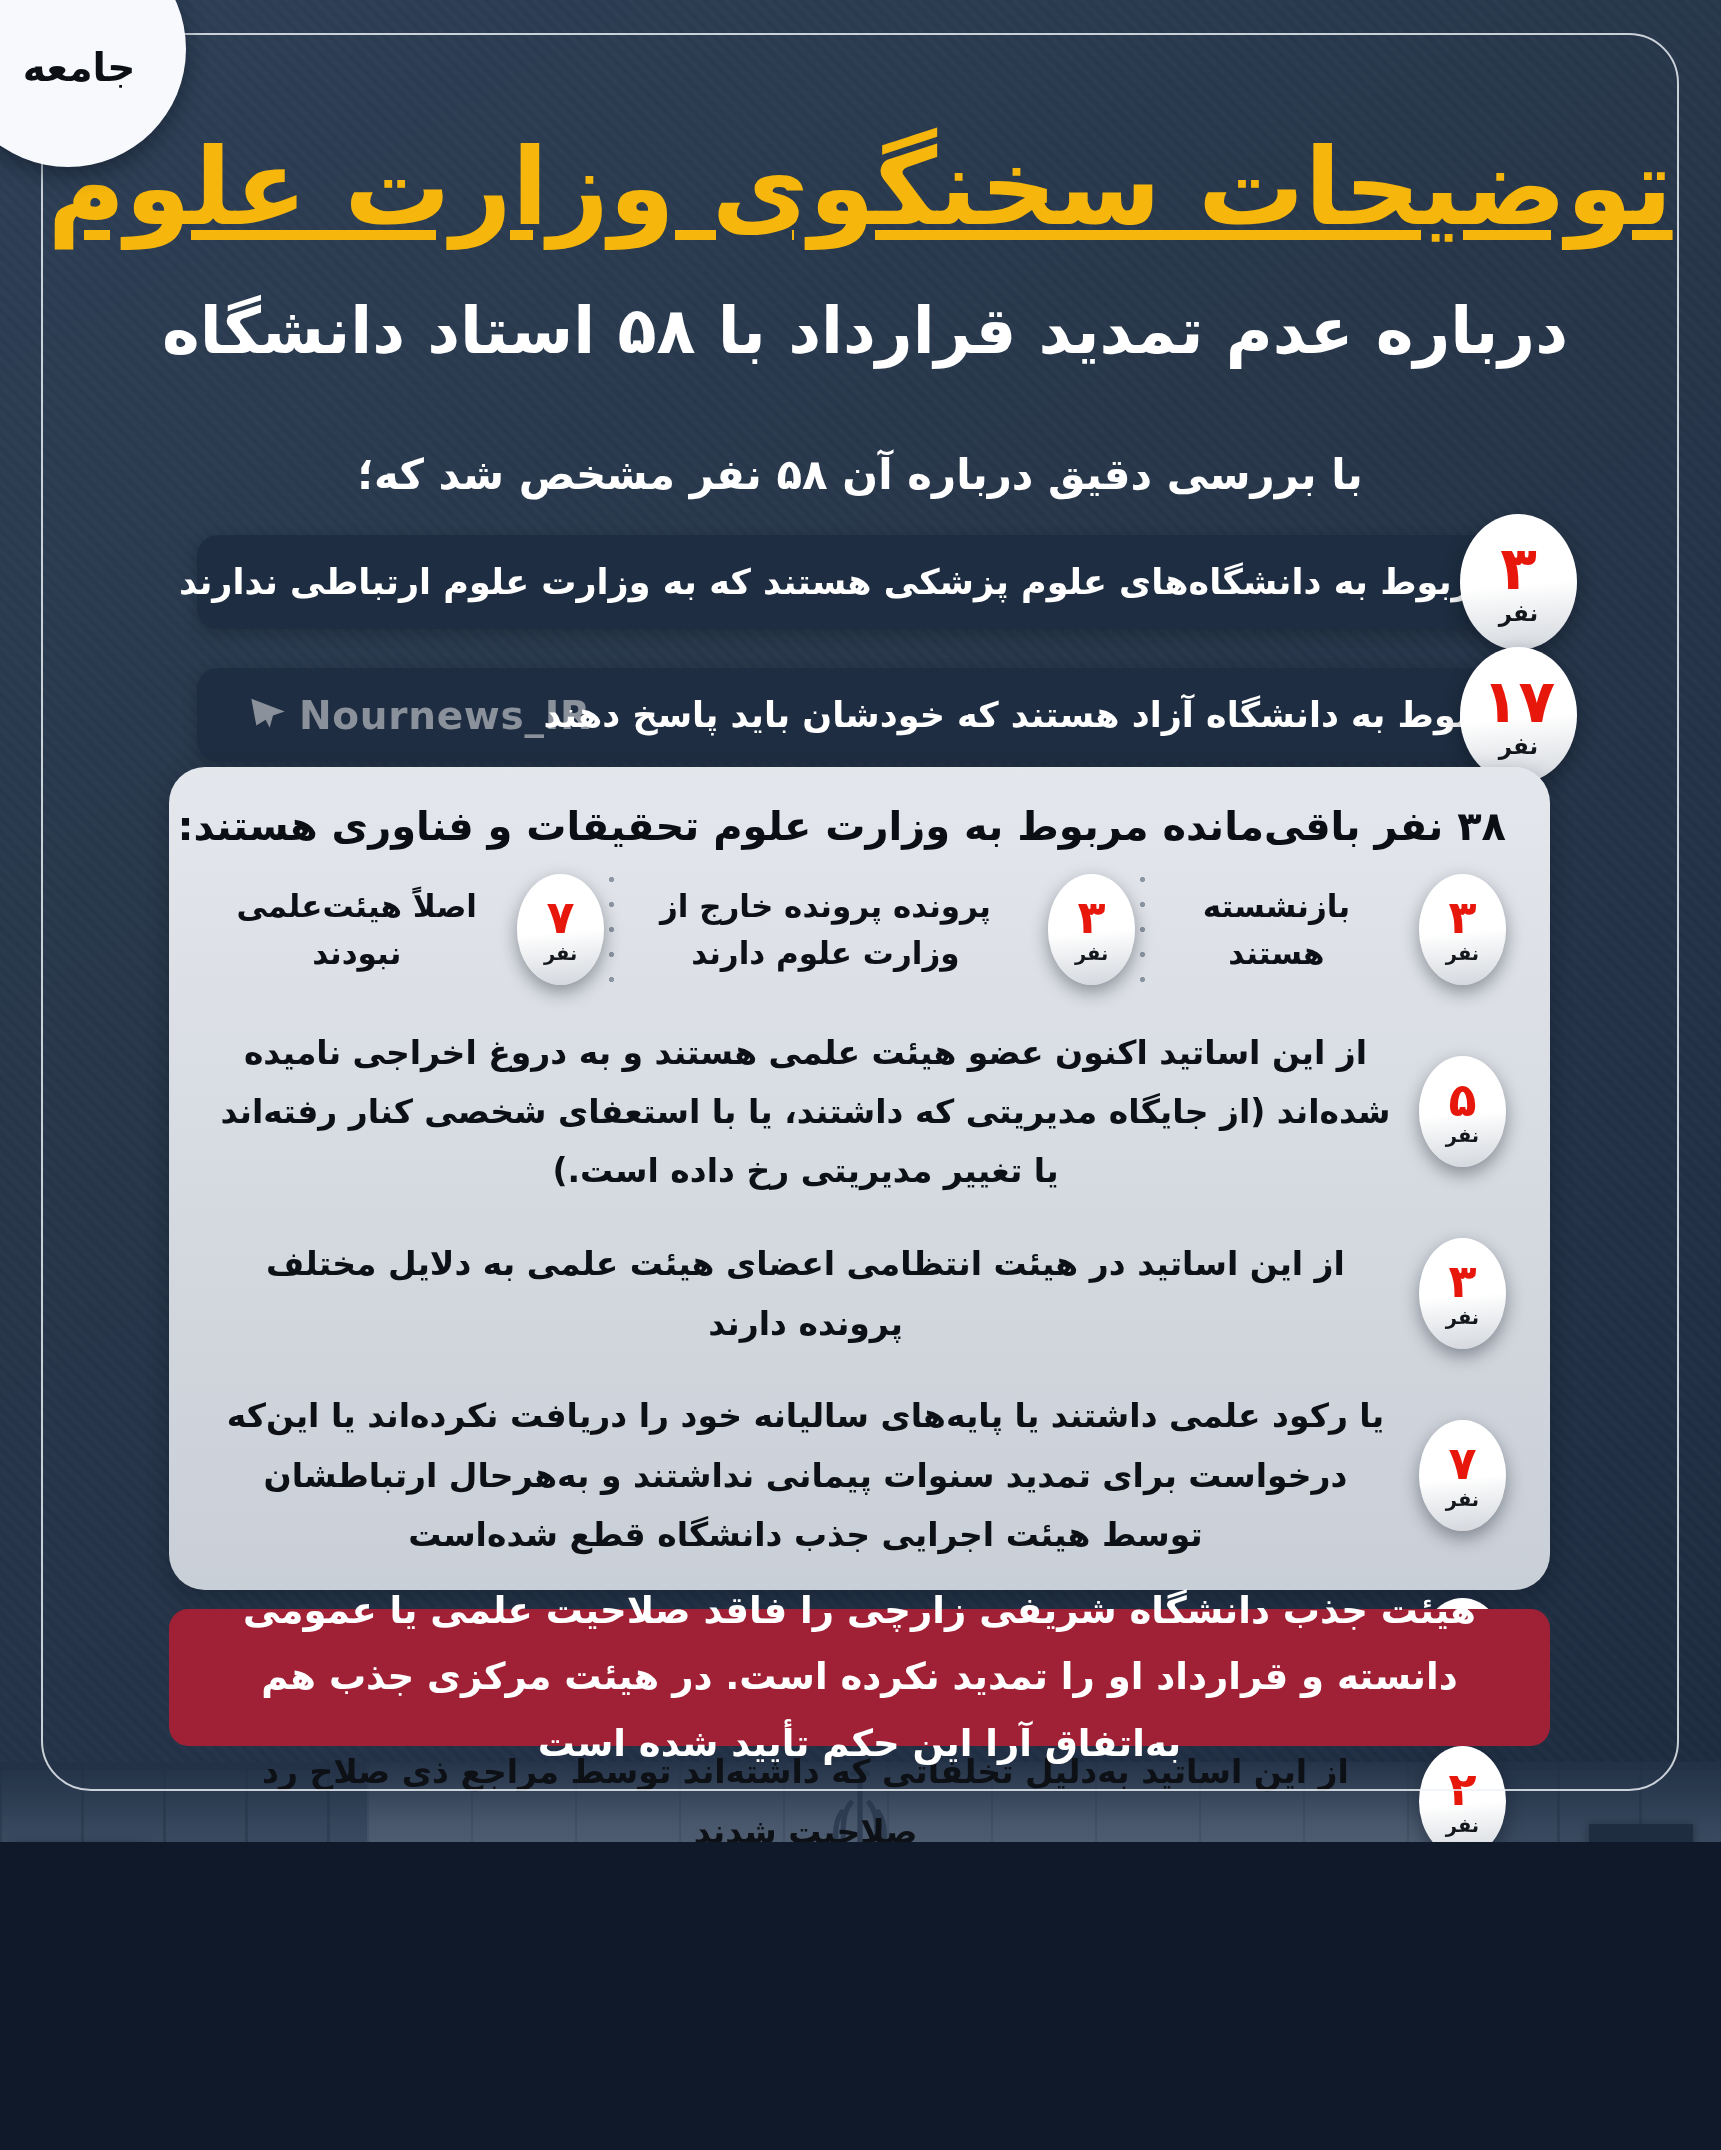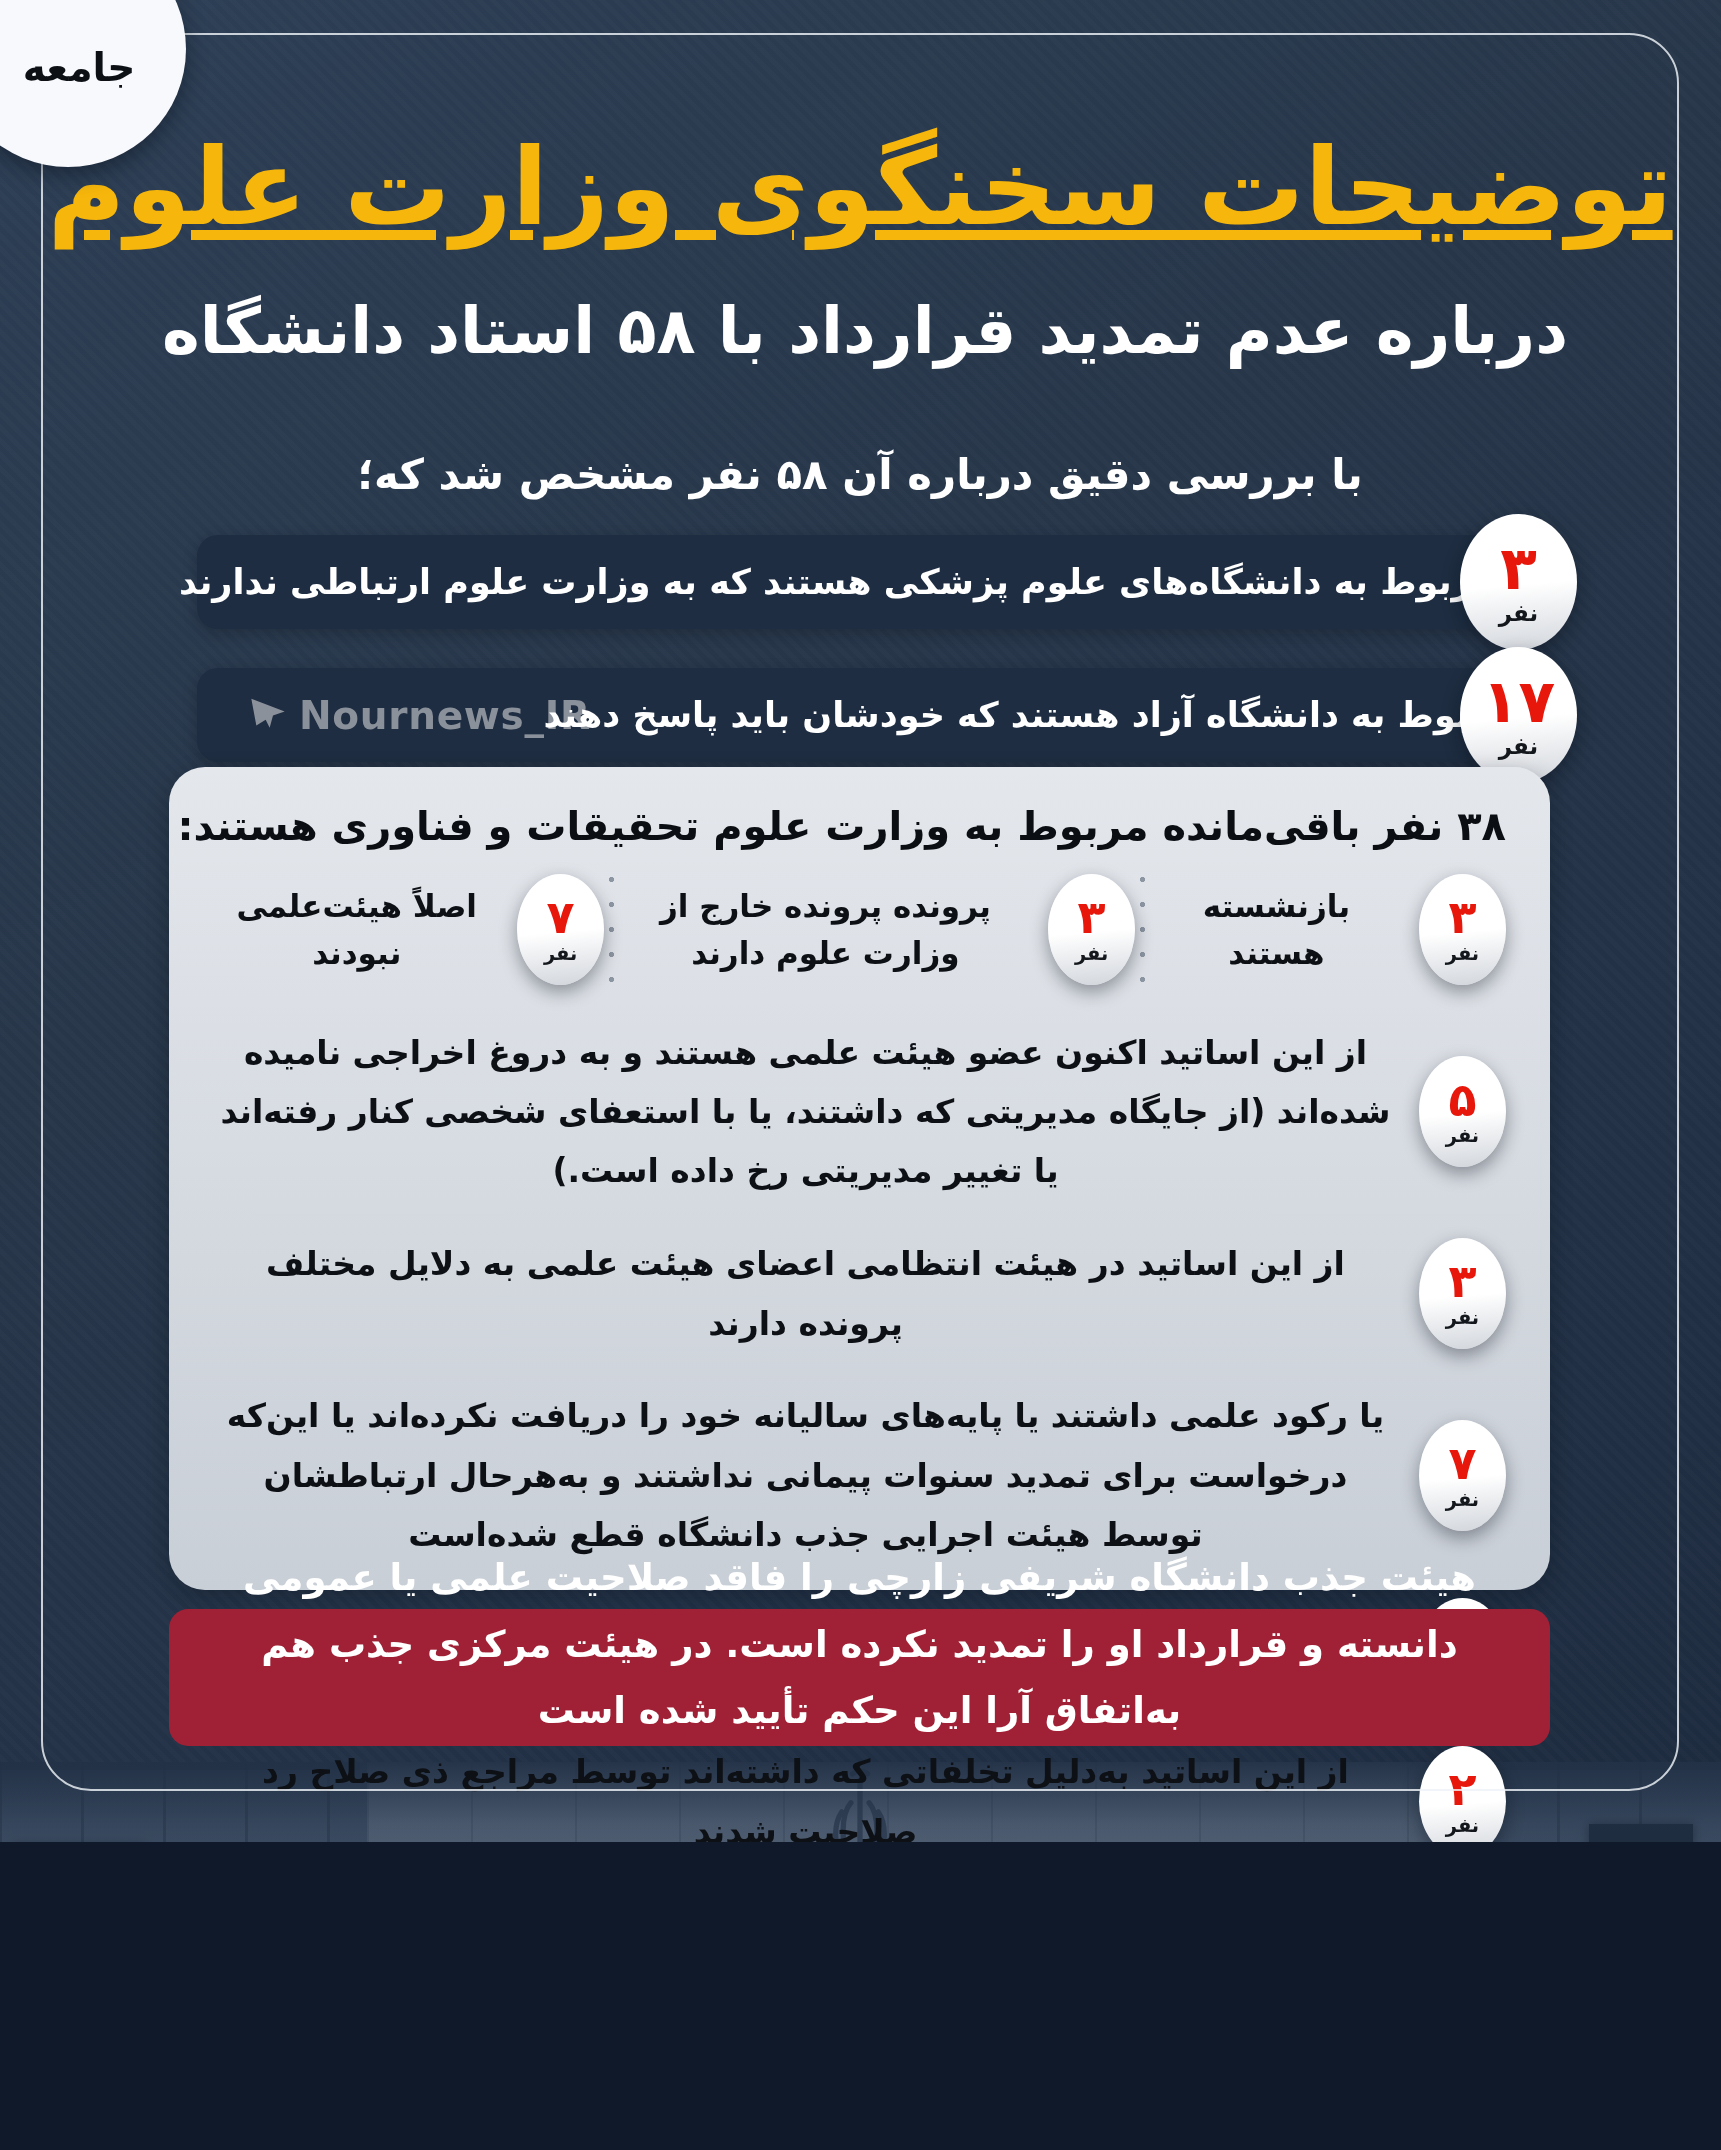--- a/index.html
+++ b/index.html
@@ -90,22 +90,22 @@
   .v-sep{width:7px;align-self:stretch;margin:0 4.2px;
     background-image:radial-gradient(circle,#8c95a2 2.4px,transparent 2.9px);
     background-size:7px 25px;background-repeat:repeat-y;background-position:center;}
   .h-sep{height:7px;margin:16.7px 12.5px;
     background-image:radial-gradient(circle,#8c95a2 2.4px,transparent 2.9px);
     background-size:26px 7px;background-repeat:repeat-x;background-position:center;}
   .gb-row{display:flex;align-items:center;gap:21px;}
   .gb-row .text{flex:1;text-align:center;color:#0d1015;font-size:33px;font-weight:600;line-height:1.8;}
   
   .red-box{position:absolute;left:170px;top:1609px;width:1381px;height:137px;z-index:3;
-    background:#A02136;border-radius:19.4px;display:flex;align-items:flex-end;justify-content:center;
-    padding:1px 62px;box-sizing:border-box;}
+    background:#A02136;border-radius:19.4px;display:flex;align-items:center;justify-content:center;
+    padding:12px 62px;box-sizing:border-box;}
   .red-box p{margin:0;color:#fff;font-size:37px;font-weight:700;line-height:1.8;text-align:center;}
 </style>
 </head>
 <body>
 
 <div class="page">
 
   <div class="photo">
     <div class="facade"></div>
     <div class="side-strip left"></div>

